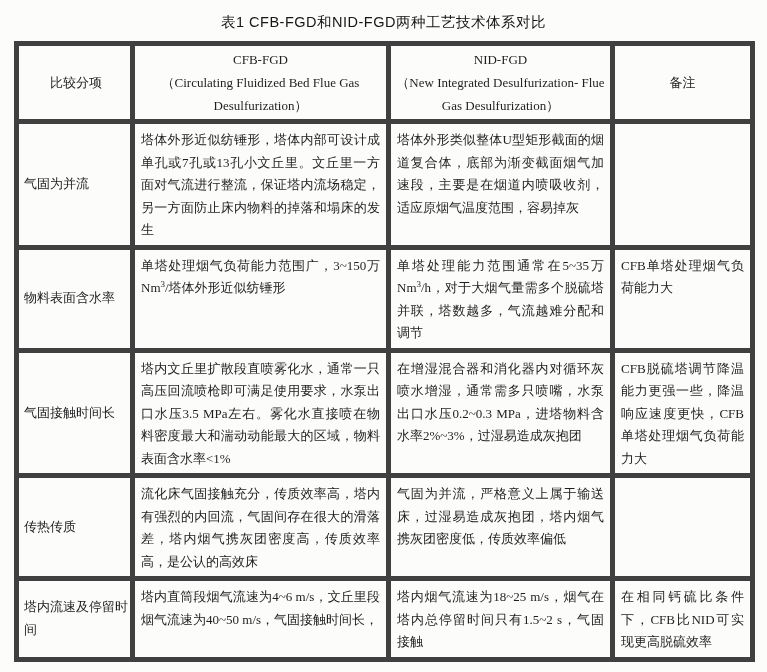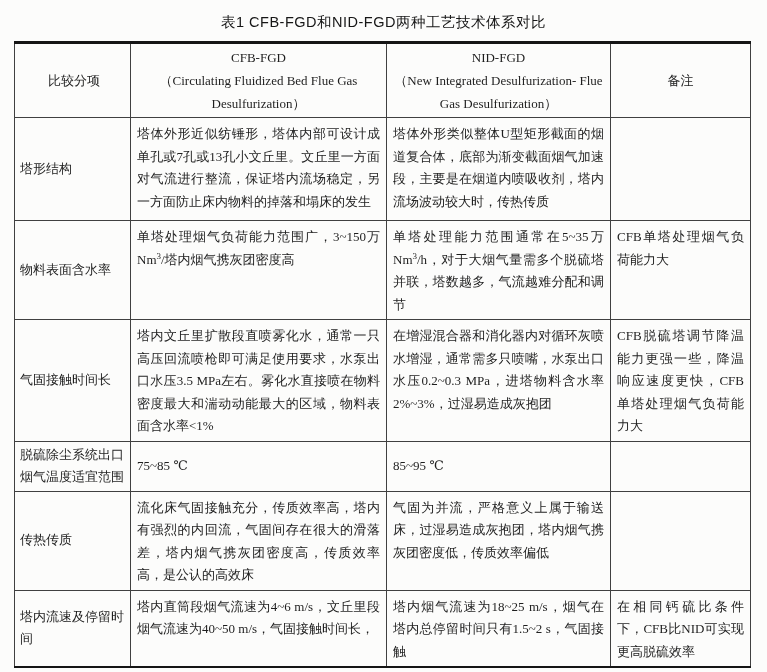--- a/index.html
+++ b/index.html
@@ -12,21 +12,21 @@
     padding:13px 0 9px;text-align:center;
     font-family:"Liberation Sans","DejaVu Sans",sans-serif;
     font-weight:normal;font-size:14.5px;letter-spacing:0.5px;color:#161616;
   }
   table.cmp{
     border-collapse:collapse;table-layout:fixed;
     margin-left:14px;width:736px;
     border-top:3px solid #151515;border-bottom:2px solid #151515;
   }
   td{
-    border:1px solid #404040;
+    border:5px solid #404040;
     font-size:13px;line-height:22.5px;
     padding:3px 6px;vertical-align:middle;
     overflow:hidden;
   }
   thead td{
     text-align:center;vertical-align:middle;
     line-height:23px;padding:2px 4px;
   }
   .hdr-name{display:block;}
   td.label{
@@ -60,47 +60,41 @@
       <td>
         <span class="hdr-name">NID-FGD</span>
         <span>（New Integrated Desulfurization- Flue Gas Desulfurization）</span>
       </td>
       <td>备注</td>
     </tr>
   </thead>
 
   <tbody>
     <tr class="top" style="height:103px">
-      <td class="label">塔形结构</td>
+      <td class="label">气固为并流</td>
       <td class="content">塔体外形近似纺锤形，塔体内部可设计成单孔或7孔或13孔小文丘里。文丘里一方面对气流进行整流，保证塔内流场稳定，另一方面防止床内物料的掉落和塌床的发生</td>
-      <td class="content">塔体外形类似整体U型矩形截面的烟道复合体，底部为渐变截面烟气加速段，主要是在烟道内喷吸收剂，塔内流场波动较大时，传热传质</td>
+      <td class="content">塔体外形类似整体U型矩形截面的烟道复合体，底部为渐变截面烟气加速段，主要是在烟道内喷吸收剂，适应原烟气温度范围，容易掉灰</td>
       <td class="content"></td>
     </tr>
 
     <tr class="top" style="height:72px">
       <td class="label">物料表面含水率</td>
-      <td class="content"><span>单塔处理烟气负荷能力范围广，3~150万Nm</span><sup>3</sup><span>/塔内烟气携灰团密度高</span></td>
+      <td class="content"><span>单塔处理烟气负荷能力范围广，3~150万Nm</span><sup>3</sup><span>/塔体外形近似纺锤形</span></td>
       <td class="content"><span>单塔处理能力范围通常在5~35万Nm</span><sup>3</sup><span>/h，对于大烟气量需多个脱硫塔并联，塔数越多，气流越难分配和调节</span></td>
       <td class="content">CFB单塔处理烟气负荷能力大</td>
     </tr>
 
     <tr class="top" style="height:120px">
       <td class="label">气固接触时间长</td>
       <td class="content">塔内文丘里扩散段直喷雾化水，通常一只高压回流喷枪即可满足使用要求，水泵出口水压3.5 MPa左右。雾化水直接喷在物料密度最大和湍动动能最大的区域，物料表面含水率&lt;1%</td>
       <td class="content">在增湿混合器和消化器内对循环灰喷水增湿，通常需多只喷嘴，水泵出口水压0.2~0.3 MPa，进塔物料含水率2%~3%，过湿易造成灰抱团</td>
       <td class="content">CFB脱硫塔调节降温能力更强一些，降温响应速度更快，CFB单塔处理烟气负荷能力大</td>
     </tr>
 
 
-    <tr style="height:50px">
-      <td class="label">脱硫除尘系统出口烟气温度适宜范围</td>
-      <td class="content">75~85 ℃</td>
-      <td class="content">85~95 ℃</td>
-      <td class="content"></td>
-    </tr>
 
     <tr class="top" style="height:95px">
       <td class="label">传热传质</td>
       <td class="content">流化床气固接触充分，传质效率高，塔内有强烈的内回流，气固间存在很大的滑落差，塔内烟气携灰团密度高，传质效率高，是公认的高效床</td>
       <td class="content">气固为并流，严格意义上属于输送床，过湿易造成灰抱团，塔内烟气携灰团密度低，传质效率偏低</td>
       <td class="content"></td>
     </tr>
 
     <tr class="top" style="height:70px">
       <td class="label">塔内流速及停留时间</td>

